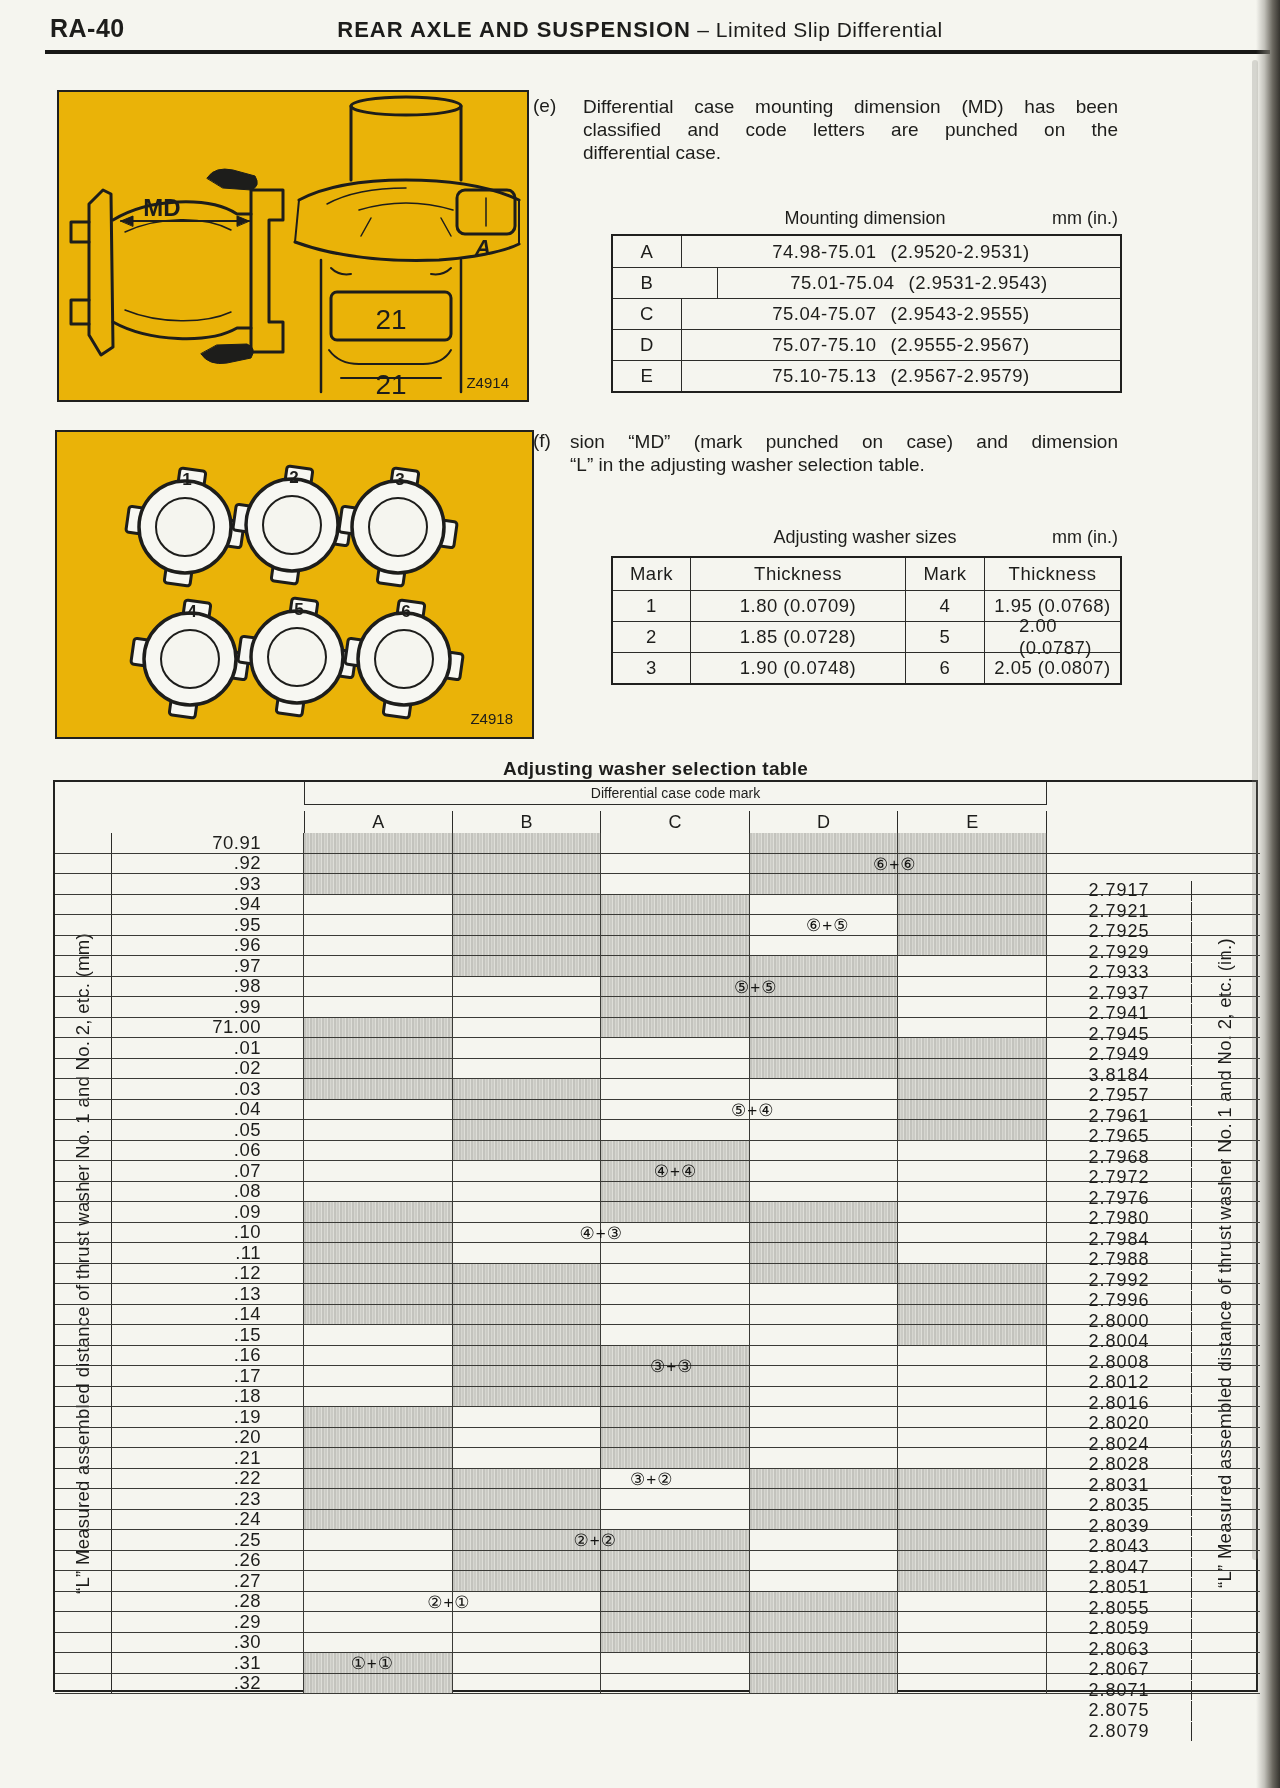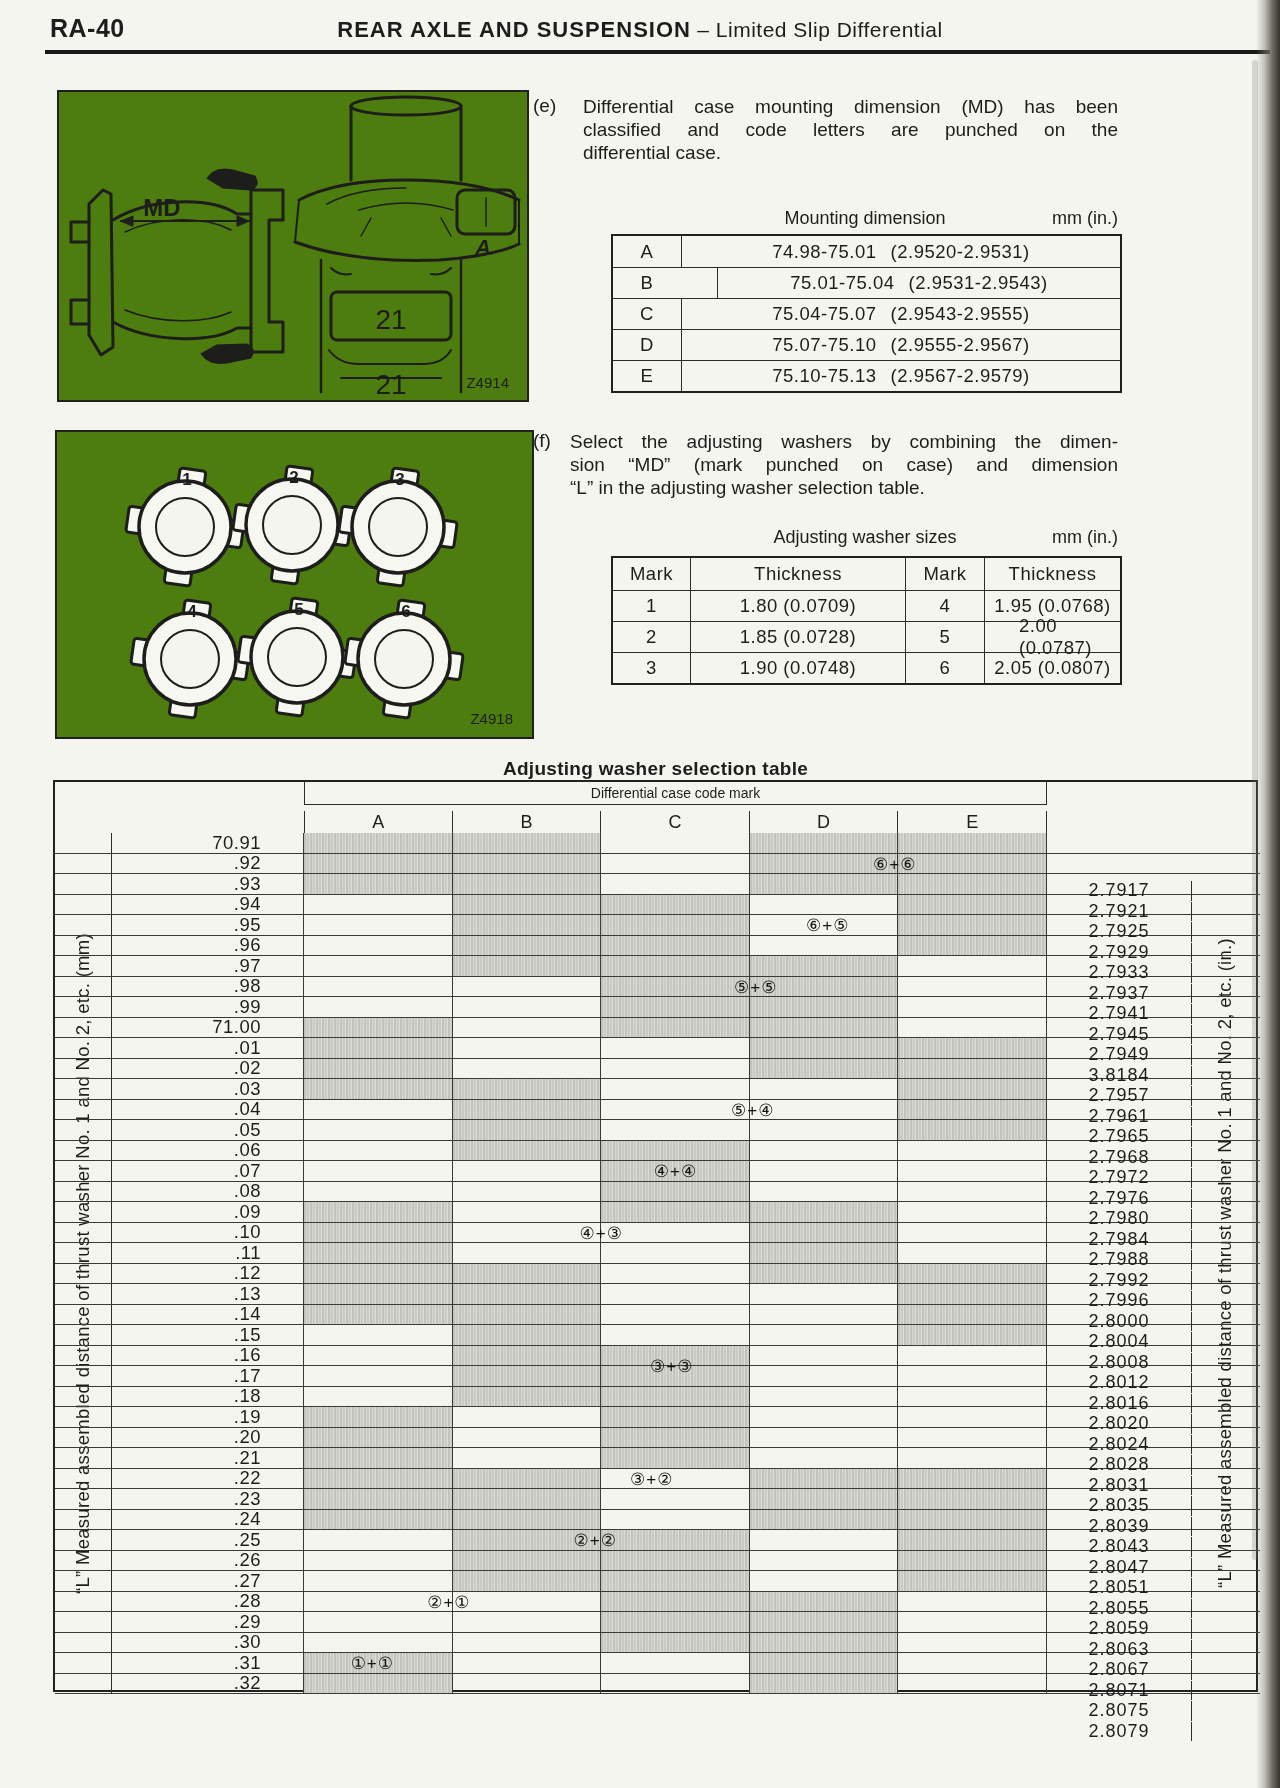--- a/index.html
+++ b/index.html
@@ -6,21 +6,21 @@
   .page{position:relative;width:1280px;height:1788px;background:#f5f5ef;overflow:hidden;
         font-family:"Liberation Sans",sans-serif;color:#1d1d1b;}
   .abs{position:absolute;}
   
   .page-code{left:50px;top:14px;font-size:25px;font-weight:bold;letter-spacing:.5px;}
   .head-title{left:140px;top:17px;width:1000px;text-align:center;white-space:nowrap;}
   .head-title .b{font-size:22px;font-weight:bold;letter-spacing:1px;}
   .head-title .r{font-size:21px;letter-spacing:.5px;}
   .head-rule{left:45px;top:50px;width:1225px;height:4px;background:#181816;}
   
-  .figbox{border:2.5px solid #20201e;background:#4d7c0f;}
+  .figbox{border:2.5px solid #20201e;background:#eab308;}
   svg text{font-family:"Liberation Sans",sans-serif;fill:#1d1d1b;}
   
   .sec-label{font-size:19px;}
   .par{font-size:19px;line-height:23px;}
   .par .jl{text-align:justify;text-align-last:justify;}
   .caption-c{font-size:18px;text-align:center;}
   .caption-r{font-size:18px;text-align:right;}
   
   .stable{border:2.5px solid #20201e;}
   .stable .trow{display:flex;box-sizing:border-box;border-top:1.5px solid #2c2c29;}
@@ -215,21 +215,20 @@
             <circle cx="347" cy="227" r="29" fill="#f5f5ef" stroke="#1d1d1b" stroke-width="2"></circle>
             <text x="349" y="185" text-anchor="middle" font-size="17" font-weight="bold">6</text>
           </g>
         </g>
       <text x="456" y="292" text-anchor="end" font-size="15">Z4918</text>
     </svg>
   </div>
 
   <div class="abs sec-label" style="left:533px;top:430px;">(f)</div>
   <div class="abs par" style="left:570px;top:430px;width:548px;">
-    <div class="jl">Select the adjusting washers by combining the dimen-</div>
     <div class="jl">sion “MD” (mark punched on case) and dimension</div>
     <div>“L” in the adjusting washer selection table.</div>
   </div>
 
   <div class="abs caption-c" style="left:680px;top:527px;width:370px;">Adjusting washer sizes</div>
   <div class="abs caption-r" style="left:1000px;top:527px;width:118px;">mm (in.)</div>
   <div class="abs stable" style="left:611px;top:556px;width:507px;">
       <div class="trow" style="height: 32px;">
         <div class="tc" style="width: 77px;">Mark</div>
         <div class="tc" style="width: 215px; flex: 0 0 auto;">Thickness</div>

